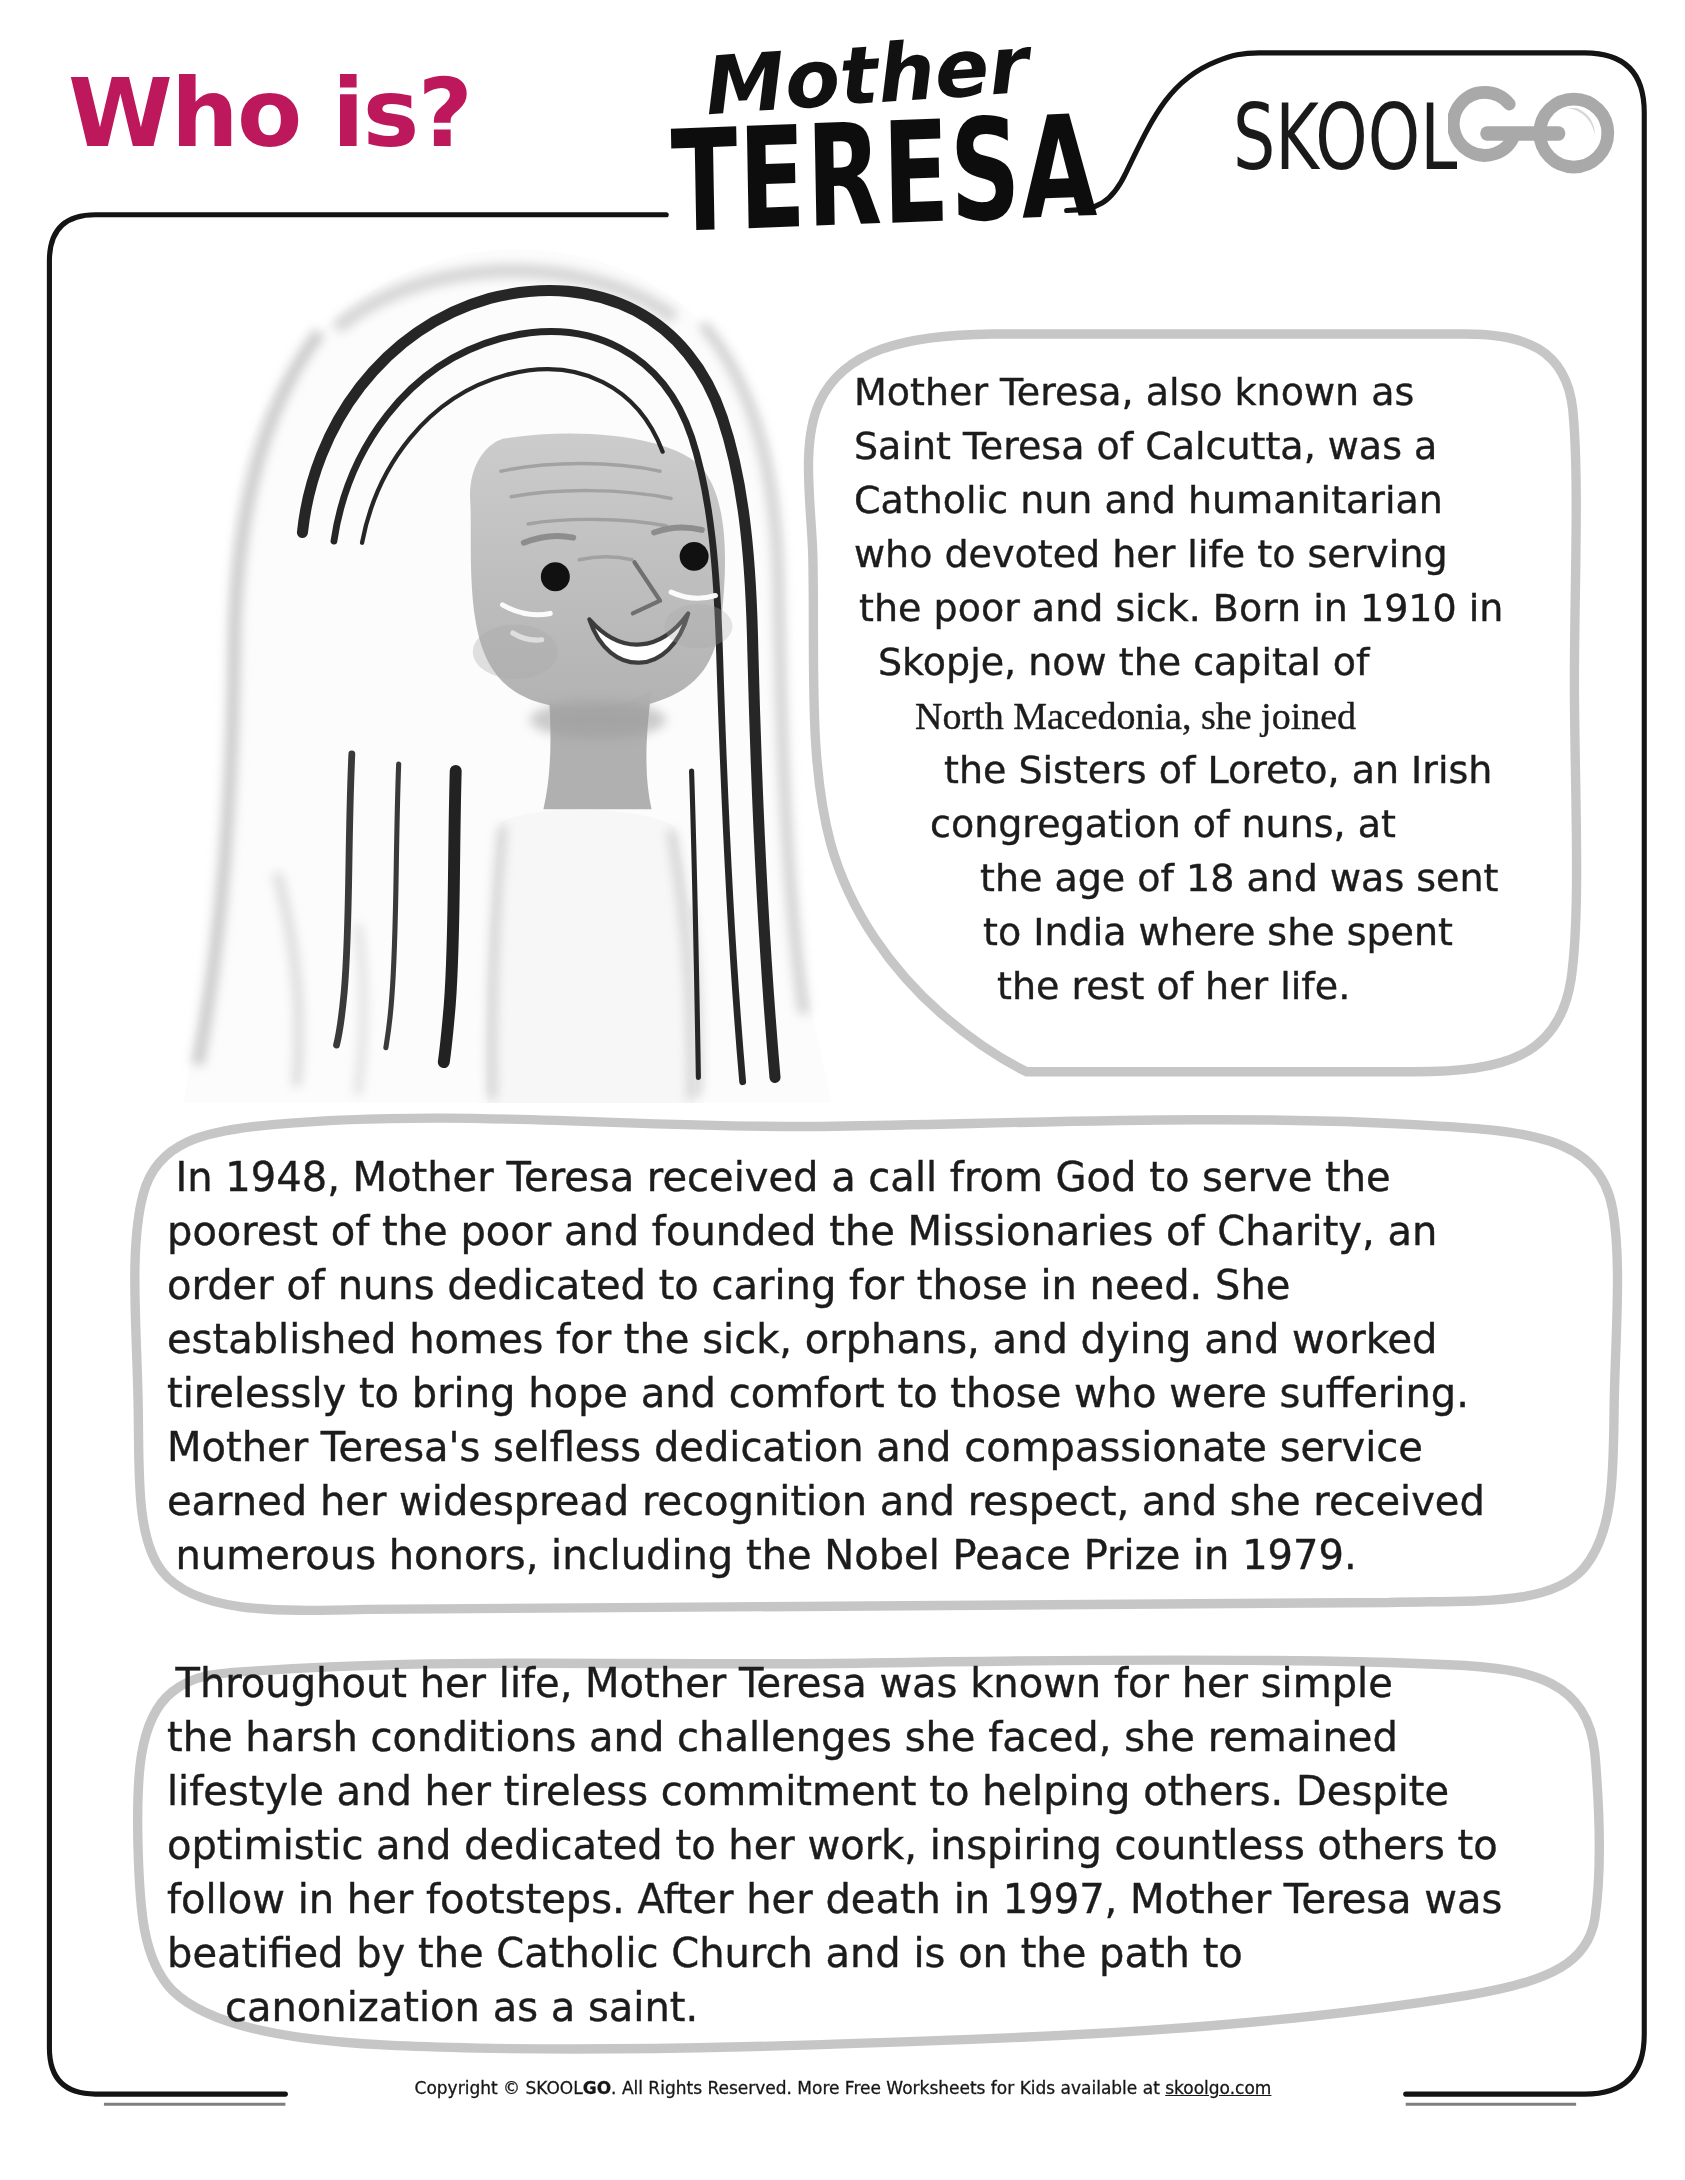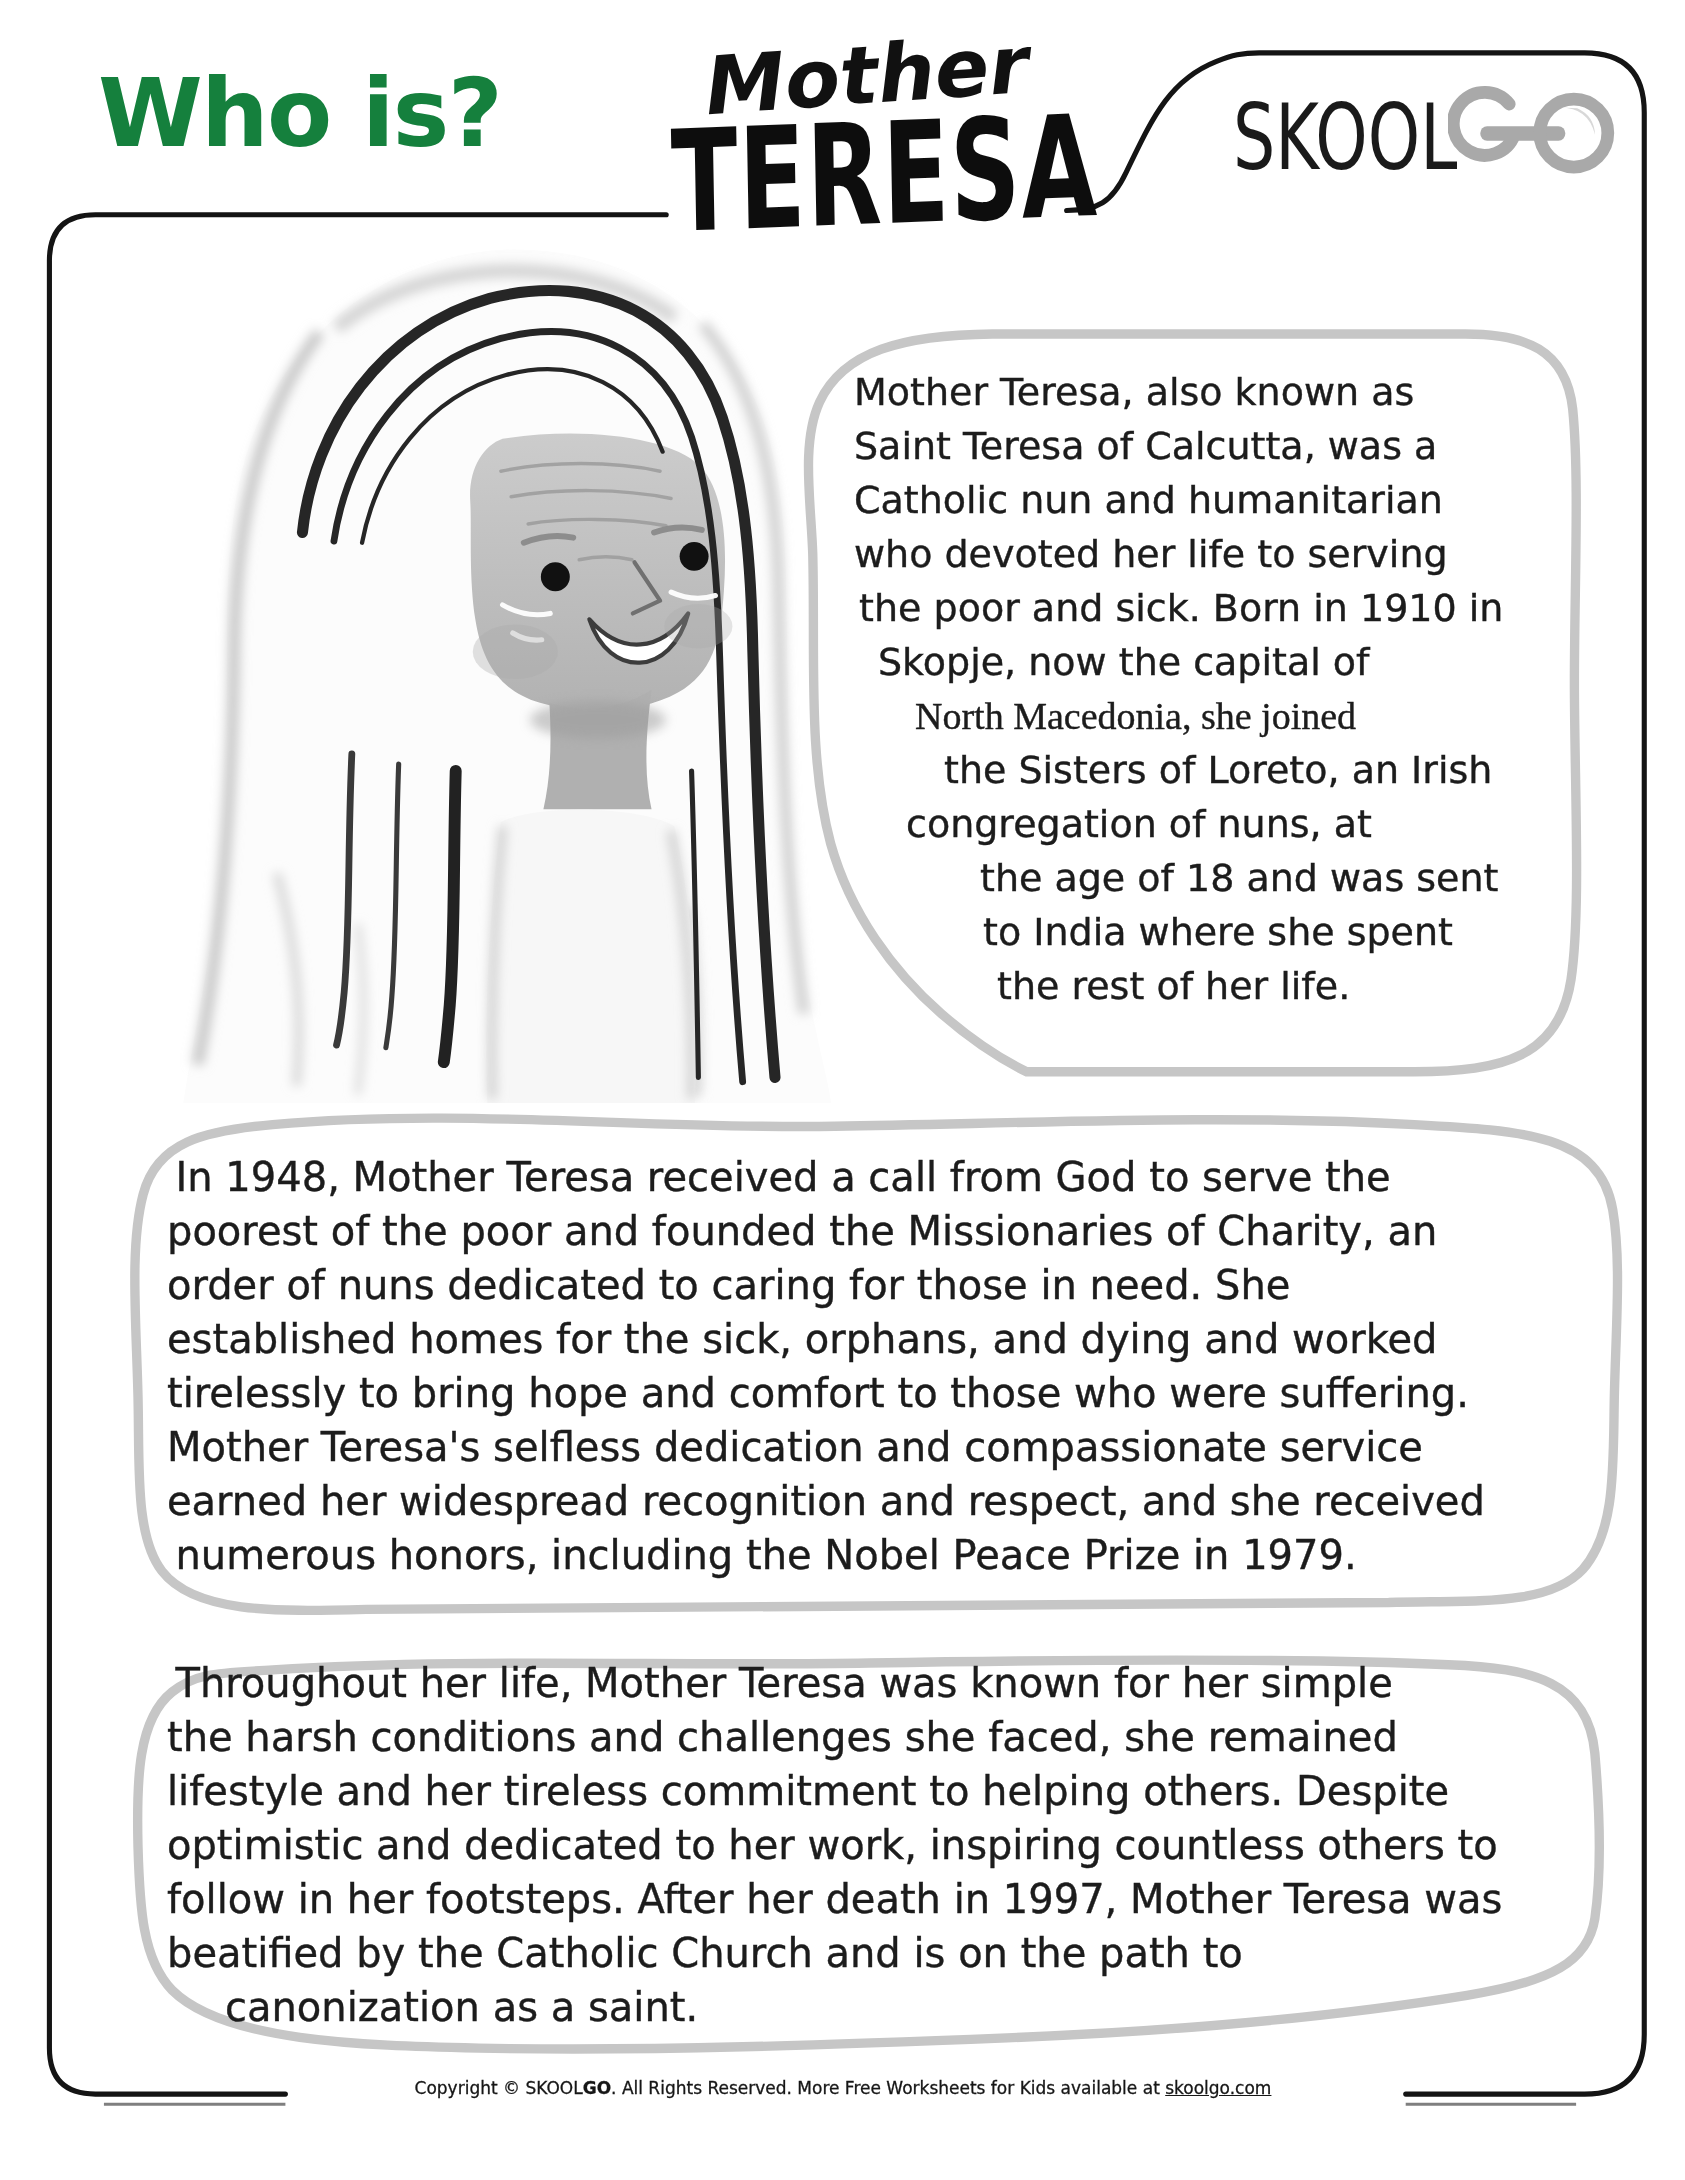--- a/index.html
+++ b/index.html
@@ -1,21 +1,21 @@
 <!DOCTYPE html>
 <html style="font-size:13.6px"><head>
 <meta charset="utf-8">
 <style>
   html,body{margin:0;padding:0;background:#ffffff;}
   .page{position:relative;width:1686px;height:2181px;background:#ffffff;overflow:hidden;
         font-family:"DejaVu Sans","Liberation Sans",sans-serif;color:#1a1a1a;}
   .abs{position:absolute;}
 
   
-  .who-is{left:98px;top:58px;font-size:95px;font-weight:700;letter-spacing:-1.7px;color:#15803d;}
+  .who-is{left:68px;top:58px;font-size:95px;font-weight:700;letter-spacing:-1.7px;color:#be185d;}
   .title-script{left:705px;top:29px;font-size:80px;font-weight:700;font-style:italic;
                 transform:rotate(-4deg);color:#111;}
   .title-main{left:670px;top:101px;font-size:135px;font-weight:700;letter-spacing:1.7px;
               transform:scale(0.72,1.04) rotate(-1.5deg);transform-origin:left top;color:#0d0d0d;}
   .logo-skool{left:1233px;top:85px;font-size:90px;font-weight:400;letter-spacing:0px;
               transform:scale(0.74,1.0);transform-origin:left top;color:#1a1a1a;}
   .logo-go-svg{left:1448px;top:82px;}
 
   
   .layer{left:0;top:0;width:1686px;height:2181px;pointer-events:none;}
@@ -24,21 +24,21 @@
   .txt{font-size:40px;line-height:54px;white-space:nowrap;color:#1c1c1c;
        -webkit-text-stroke:0.4px #1c1c1c;}
   .sb-text{left:854px;top:365px;font-size:38px;}
   .b1-text{left:167px;top:1150px;}
   .b2-text{left:167px;top:1656px;}
 
   .sb-text .ln:nth-child(5){margin-left:5.1px;}
   .sb-text .ln:nth-child(6){margin-left:24px;}
   .sb-text .ln:nth-child(7){margin-left:61px;font-family:Liberation Serif, serif;}
   .sb-text .ln:nth-child(8){margin-left:90px;}
-  .sb-text .ln:nth-child(9){margin-left:52px;}
+  .sb-text .ln:nth-child(9){margin-left:76px;}
   .sb-text .ln:nth-child(10){margin-left:126px;}
   .sb-text .ln:nth-child(11){margin-left:129px;}
   .sb-text .ln:nth-child(12){margin-left:143px;}
 
   .b1-text .ln:nth-child(1){margin-left:8.5px;}
   .b1-text .ln:nth-child(8){margin-left:8.5px;}
 
   .b2-text .ln:nth-child(1){margin-left:8.5px;}
   .b2-text .ln:nth-child(7){margin-left:58px;}
 

